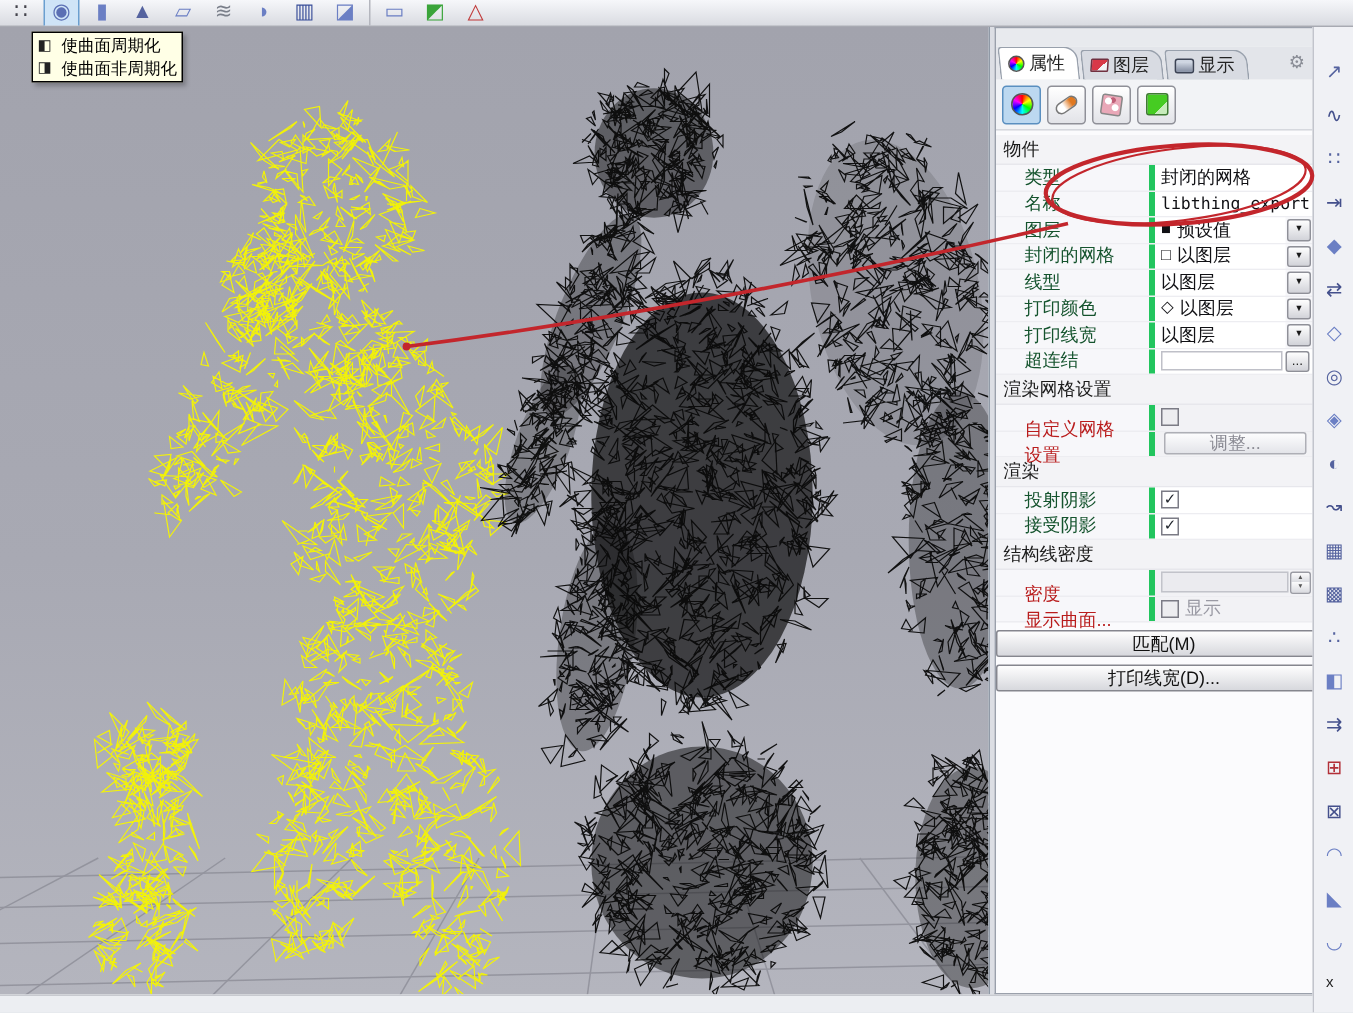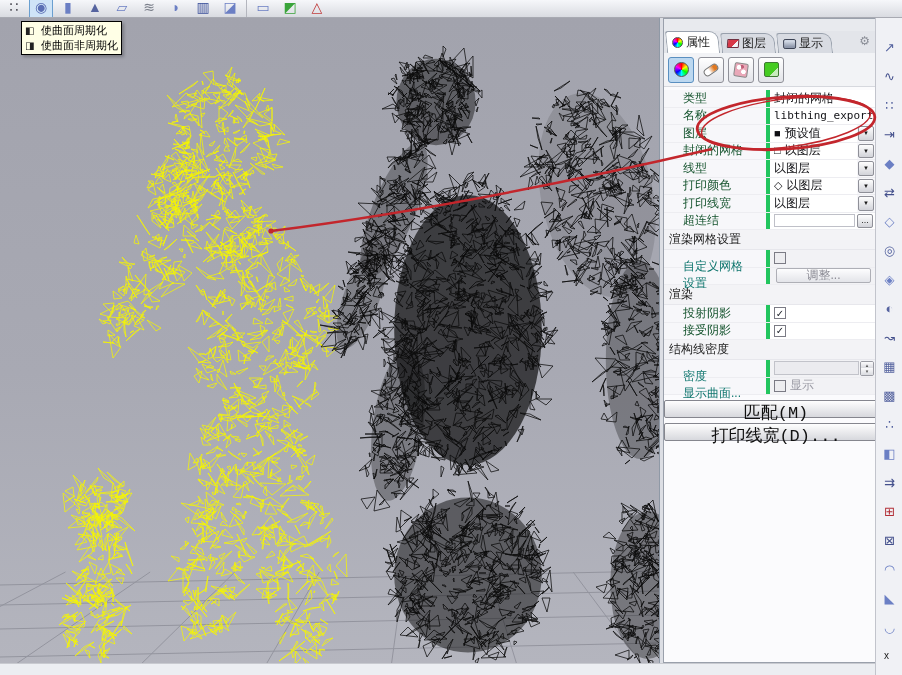--- a/index.html
+++ b/index.html
@@ -59,21 +59,21 @@
                radial-gradient(circle at 55% 22%, #c06078 1.6px, rgba(0,0,0,0) 2.1px), #e9a8b8; }
   .noteicon { width:15px; height:15px; border:1px solid #3f7a33; border-radius:2px;
     background:linear-gradient(135deg,#46cc22 68%,#c8ecbc 68%); }
 
   
   .rows { margin-top:3px; font-size:12px; }
   .phead { height:20px; display:flex; align-items:center; padding-left:5px; color:#1a1a1a; background:#f3f3f6;
     border-bottom:1px solid #e7e7ec; }
   .prow { height:17.5px; display:flex; align-items:stretch; border-bottom:1px solid #ededf1; background:#f7f7fa; }
   .prow .lbl { width:102px; display:flex; align-items:center; padding-left:19px; color:#14532d; }
-  .prow .lbl.dis { color:#0f766e;margin-top:16px; }
+  .prow .lbl.dis { color:#b91c1c;margin-top:16px; }
   .prow .val { flex:1; background:#ffffff; display:flex; align-items:center; padding-left:4px; color:#101014;
     border-left:4px solid #22c55e; overflow:hidden; white-space:nowrap; }
   .prow .val.grayed { background:#f2f2f5; }
   .mono { font-family:"DejaVu Sans Mono","Liberation Mono",monospace; font-size:11px; }
   .swatch { margin-right:4px; font-size:11px; line-height:1; }
   .drop { width:16px; align-self:stretch; margin:1px; border:1px solid #8f9098; border-radius:2px;
     background:linear-gradient(#fefefe,#d2d3d9); display:flex; align-items:center; justify-content:center;
     font-size:6px; color:#1a1a1a; cursor:pointer; }
   .cb { width:12px; height:12px; border:1px solid #7b7b85; background:#fff; display:flex; align-items:center;
     justify-content:center; font-size:10px; color:#20242c; cursor:pointer; }
@@ -83,21 +83,21 @@
     background:linear-gradient(#fefefe,#d2d3d9); text-align:center; cursor:pointer; color:#222; }
   .adjbtn { flex:1; height:15px; margin:0 4px 0 2px; border:1px solid #aeafb6; border-radius:2px;
     background:linear-gradient(#fdfdfe,#e3e4e9); color:#8b8b94; font-size:12px; display:flex; align-items:center;
     justify-content:center; cursor:pointer; }
   .densfield { flex:1; height:14px; background:#ebebef; border:1px solid #c2c3ca; margin-right:1px; }
   .spin { width:14px; height:15px; display:flex; flex-direction:column; border:1px solid #9b9ca4; border-radius:2px; overflow:hidden; cursor:pointer; }
   .spin div { flex:1; background:linear-gradient(#fbfbfc,#dadbe0); font-size:5px; line-height:6px; text-align:center; color:#555; }
   .cblabel { margin-left:4px; color:#9a9aa4; }
 
   .bigbtn { display:block; width:224px; height:18px; margin:5px auto 0; border:1px solid #85868e; border-radius:2px;
-    background:linear-gradient(#fefefe,#d7d8dd); font-size:17px; color:#111; font-family:Liberation Mono, monospace; cursor:pointer; }
+    background:linear-gradient(#fefefe,#d7d8dd); font-size:12px; color:#111; font-family:Liberation Sans, sans-serif; cursor:pointer; }
 
   
   .rstrip { position:absolute; left:875px; top:18px; width:27px; height:657px; background:#f0f1f5; border-left:1px solid #c2c4cc; }
   .rstrip .ricon { position:absolute; left:2px; width:23px; height:23px; display:flex; align-items:center; justify-content:center;
     font-size:13px; cursor:pointer; }
   .rstrip .rclose { position:absolute; left:8px; font-size:10px; color:#222; cursor:pointer; }
 
   
   .statusbar { position:absolute; left:0; top:663px; width:875px; height:12px; background:#eceef2; border-top:1px solid #c8cad0; }
 
@@ -200,20 +200,23 @@
         </div>
       <div class="sbtn">
           <span class="pinkicon"></span>
         </div>
       <div class="sbtn">
           <span class="noteicon"></span>
         </div>
     </div>
 
     <div class="rows">
+      <div class="phead">
+          <span>物件</span>
+        </div>
 
       <div class="prow">
         <div class="lbl">类型</div>
         <div class="val">
             <span>封闭的网格</span>
           </div>
       </div>
 
       <div class="prow">
         <div class="lbl">名称</div>

